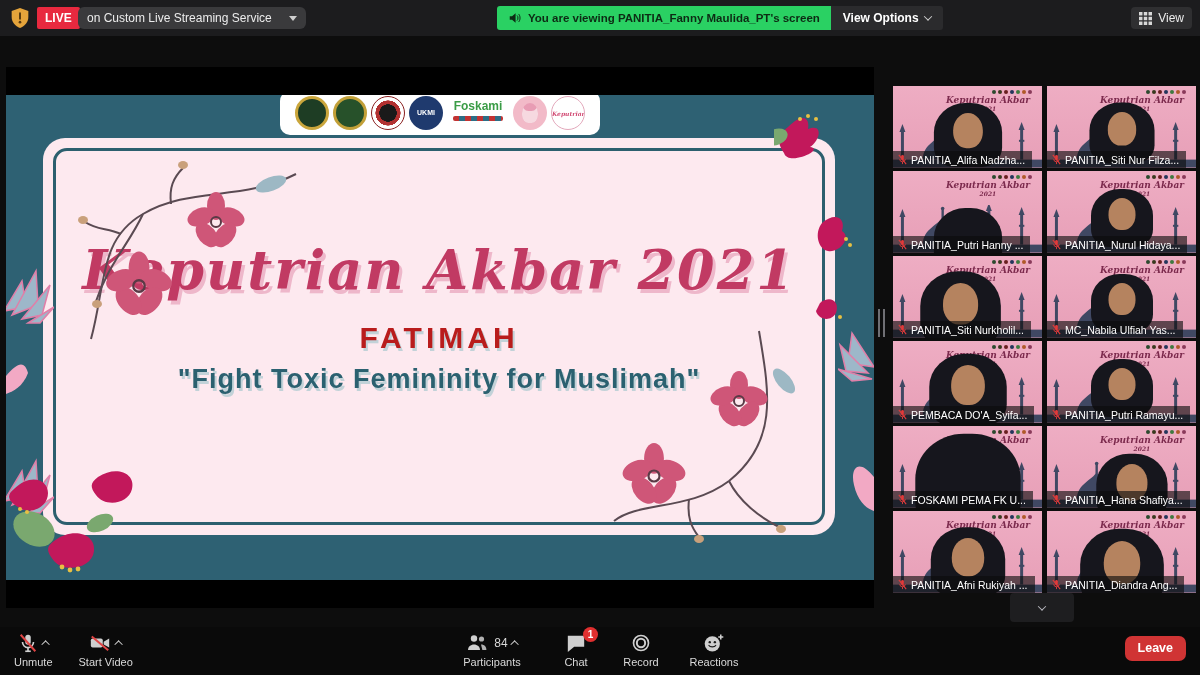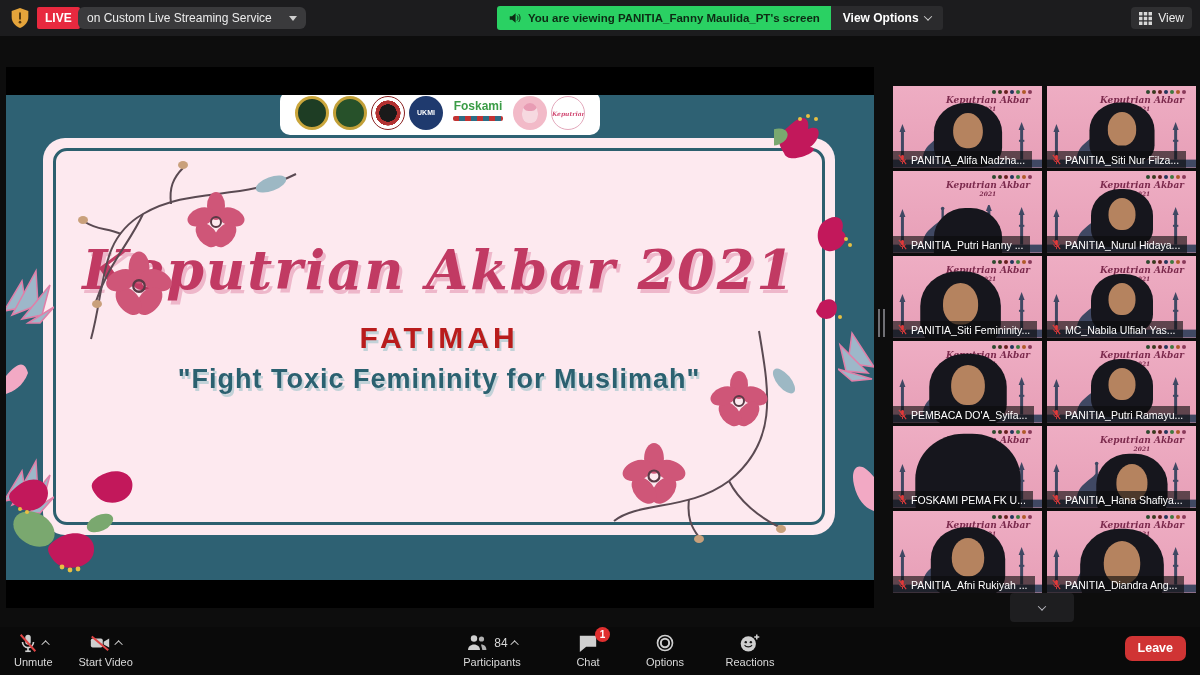--- a/index.html
+++ b/index.html
@@ -91,21 +91,21 @@
   .collapse-btn { position:absolute; left:1010px; top:593px; width:64px; height:29px; background:#1e1e20;
     border-radius:4px; display:flex; align-items:center; justify-content:center; cursor:pointer; }
   .collapse-btn .chev { border-color:#b9b9c0; }
 
   
   .toolbar { position:absolute; left:0; bottom:0; width:1200px; height:48px; background:#0a0a0a; }
   .tb-item { display:flex; flex-direction:column; align-items:center; justify-content:flex-start;
     padding-top:5px; cursor:pointer; position:relative; }
   .tb-item .lbl { font-size:11px; color:#d9d9d9; margin-top:2px; white-space:nowrap; }
   .left-group { position:absolute; left:14px; top:0; height:48px; display:flex; gap:26px; }
-  .center-group { position:absolute; left:442px; top:0; height:48px; display:flex; gap:18px; }
+  .center-group { position:absolute; left:442px; top:0; height:48px; display:flex; gap:6px; }
   .icon-row { display:flex; align-items:center; gap:5px; height:22px; }
   .count { color:#d9d9d9; font-size:12px; }
   .badge { position:absolute; top:0px; right:6px; min-width:15px; height:15px; border-radius:8px;
     background:#e02f2f; color:#fff; font-size:10px; font-weight:bold; line-height:15px; text-align:center; padding:0 3px; }
   .share-ic { width:24px; height:22px; background:#27ae53; border-radius:5px;
     display:flex; align-items:center; justify-content:center; }
   .share-lbl { color:#37b857 !important; }
   .leave-btn { position:absolute; right:14px; top:9px; height:25px; padding:0 13px; background:#d03434;
     color:#fff; font-size:12.5px; font-weight:bold; border:none; border-radius:7px; line-height:25px; cursor:pointer; }
 </style>
@@ -524,21 +524,21 @@
       <div class="hijab"></div>
       <div class="face"></div>
     </div>
     <div class="name-bar">
       <svg width="11" height="13" viewBox="0 0 24 26">
         <rect x="9" y="3" width="6" height="12" rx="3" fill="#e23b3b"></rect>
         <path d="M6 12a6 6 0 0 0 12 0" stroke="#e23b3b" stroke-width="2" fill="none"></path>
         <line x1="12" y1="18" x2="12" y2="23" stroke="#e23b3b" stroke-width="2"></line>
         <line x1="4" y1="3" x2="20" y2="23" stroke="#e23b3b" stroke-width="2.4"></line>
       </svg>
-      <span class="pname">PANITIA_Siti Femininity...</span>
+      <span class="pname">PANITIA_Siti Nurkholil...</span>
     </div>
   </div>
 
   <div class="tile">
     <div class="dots">
       <i style="background:#2c4a2e"></i>
             <i style="background:#3a3a1f"></i>
             <i style="background:#6a1f1f"></i>
       <i style="background:#24365c"></i>
             <i style="background:#3f7a3f"></i>
@@ -913,21 +913,21 @@
         <span class="badge">1</span>
         <span class="lbl">Chat</span>
       </div>
       <div class="tb-item" style="width:62px;">
         <div class="icon-row">
           <svg width="20" height="20" viewBox="0 0 24 24">
             <circle cx="12" cy="12" r="9" stroke="#cfcfcf" stroke-width="2" fill="none"></circle>
             <circle cx="12" cy="12" r="5" stroke="#cfcfcf" stroke-width="2.4" fill="none"></circle>
           </svg>
         </div>
-        <span class="lbl">Options</span>
+        <span class="lbl">Record</span>
       </div>
       <div class="tb-item" style="width:72px;">
         <div class="icon-row">
           <svg width="22" height="20" viewBox="0 0 26 22">
             <circle cx="11" cy="12" r="9" fill="#cfcfcf"></circle>
             <circle cx="8" cy="10" r="1.4" fill="#1a1a1a"></circle>
               <circle cx="14" cy="10" r="1.4" fill="#1a1a1a"></circle>
             <path d="M7 14c1.2 2 6.8 2 8 0" stroke="#1a1a1a" stroke-width="1.5" fill="none" stroke-linecap="round"></path>
             <path d="M21 1v6M18 4h6" stroke="#cfcfcf" stroke-width="1.8"></path>
           </svg>

